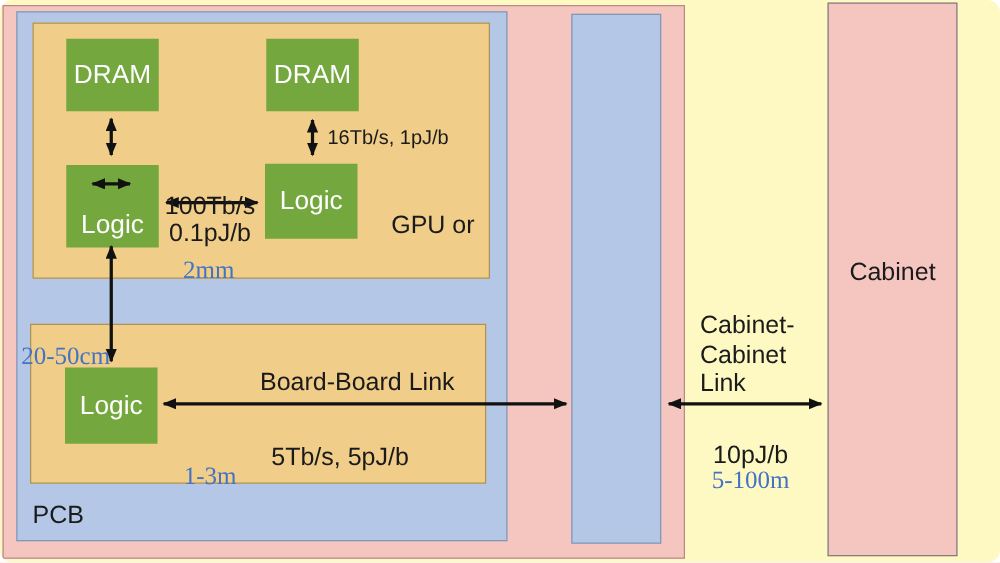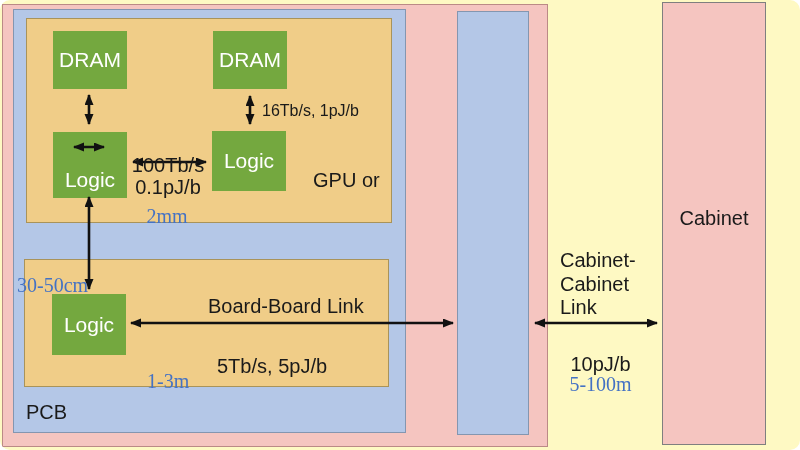--- a/index.html
+++ b/index.html
@@ -83,21 +83,21 @@
   <div class="lbl small center stack" style="left:118px;top:114px;width:100px;line-height:22px;">
     <span>100Tb/s</span>
     <span>0.1pJ/b</span>
   </div>
   <div class="lbl small bluetxt center" style="left:117px;top:164px;width:100px;">2mm</div>
 
   <div class="lbl stack" style="left:313px;top:168px;line-height:24px;">
     <span>GPU or</span>
   </div>
 
-  <div class="lbl small bluetxt" style="left:17px;top:233px;">30-50cm</div>
+  <div class="lbl small bluetxt" style="left:17px;top:233px;">20-50cm</div>
 
   <div class="lbl" style="left:208px;top:294px;">Board-Board Link</div>
   <div class="lbl small bluetxt" style="left:147px;top:329px;">1-3m</div>
   <div class="lbl" style="left:217px;top:326px;margin-top:28px;">5Tb/s, 5pJ/b</div>
 
   <div class="lbl" style="left:26px;top:400px;">PCB</div>
 
   <div class="lbl center" style="left:662px;top:206px;width:104px;">Cabinet</div>
 
   <div class="lbl stack" style="left:560px;top:249px;line-height:23.5px;">

